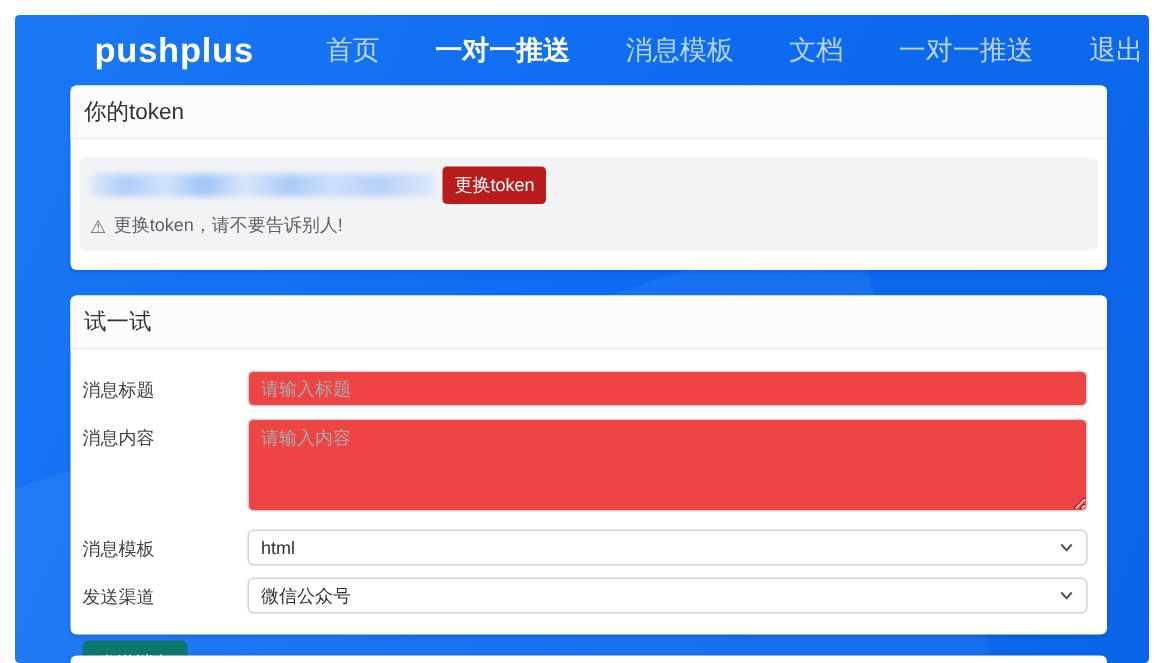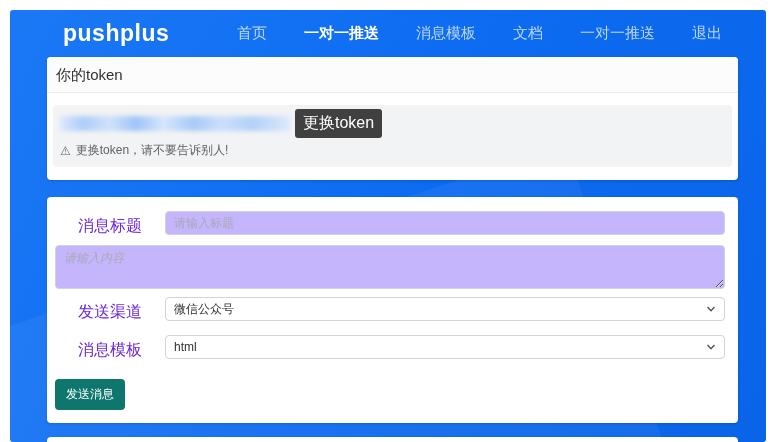--- a/index.html
+++ b/index.html
@@ -8,56 +8,56 @@
   .page { position:absolute; left:10px; top:10px; width:756px; height:432px;
     background:linear-gradient(115deg,#1b78f5 0%,#0d6cf2 48%,#0a64e8 100%);
     border-radius:3px; overflow:hidden; }
   .page::after{ content:""; position:absolute; left:-120px; bottom:-230px; width:760px; height:420px;
     background:rgba(255,255,255,.05); transform:rotate(-18deg); pointer-events:none; }
 
   
   .topbar { position:absolute; left:16px; top:0; width:100%; height:46px; display:flex; align-items:center;gap:48px; }
   .logo { margin-left:37px; color:#fff; font-size:23px; font-weight:bold; letter-spacing:.5px; }
   .nav { margin-left:auto; margin-right:60px; display:flex; align-items:center; gap:37px; }
-  .nav-item { color:rgba(255,255,255,.72); font-size:15px; cursor:pointer; white-space:nowrap; }
+  .nav-item { color:rgba(255,255,255,.72); font-size:18px; cursor:pointer; white-space:nowrap; }
   .nav-item.active { color:#fff; font-weight:bold;text-align:center; }
 
   
   .card { position:absolute; left:37px; width:691px; background:#fff; border-radius:4px;
     box-shadow:0 1px 3px rgba(0,0,0,.15); z-index:1; }
   .card-header { height:36px; line-height:36px; padding:0 9px; background:#fcfcfc;
     border-bottom:1px solid #ebebeb; border-radius:4px 4px 0 0;
     font-size:15px; color:#303133; }
   #card-token { top:47px; height:123px; }
   #card-try   { top:187px; height:226px; }
   #card-next  { top:427px; height:10px; }
 
   
   .token-panel { margin:12px 6px 0 6px; height:62px; background:#f2f3f5; border-radius:4px;
     padding:7px 4px 0 4px; }
   .token-row { display:flex; align-items:center; height:22px; }
   .token-blur { width:230px; height:15px; border-radius:2px; margin-left:3px;
     background:linear-gradient(90deg,#dce9fb 0%,#aecdf8 10%,#cfe2fb 22%,#9fc4f6 33%,#d6e6fb 45%,#a9caf7 58%,#cbdffa 70%,#b4d1f8 84%,#dce9fb 100%);
     filter:blur(2px); }
-  .btn-warning { margin-left:5px; background:#404040; color:#fff; border:none; border-radius:3px;
-    font-size:16px; padding:4px 8px; cursor:pointer; font-family:inherit; }
+  .btn-warning { margin-left:5px; background:#b91c1c; color:#fff; border:none; border-radius:3px;
+    font-size:12px; padding:4px 8px; cursor:pointer; font-family:inherit; }
   .token-warning { display:flex; align-items:center; gap:5px; margin:8px 0 0 3px;
     color:#606266; font-size:12px; }
   .warn-glyph { font-size:12px; color:#606266; }
 
   
   .form { padding:14px 13px 0 8px; }
   .form-row { display:flex; margin-bottom:8px; }
-  .form-label { width:110px; padding-top:5px; font-size:16px; color:#6d28d9;text-align:center; }
+  .form-label { width:110px; padding-top:5px; font-size:12px; color:#404040; }
   .form-ctrl { flex:1; }
   .tb-input, .tb-textarea { width:100%; border:1px solid #ced4da; border-radius:4px;
-    font-size:12px; color:#303133; padding:4px 8px; background:#c4b5fd; font-family:inherit; outline:none; }
+    font-size:12px; color:#303133; padding:4px 8px; background:#ef4444; font-family:inherit; outline:none; }
   .tb-input { height:24px; }
   .tb-input::placeholder, .tb-textarea::placeholder { color:#a8abb2; }
-  .tb-textarea { height:44px; resize:both; display:block;font-style:italic; }
+  .tb-textarea { height:62px; resize:both; display:block; }
   .tb-select { height:24px; width:100%; border:1px solid #ced4da; border-radius:4px; background:#fff;
     display:flex; align-items:center; padding:0 8px; font-size:12px; color:#303133; cursor:pointer; }
   .tb-select .sel-value { flex:1; }
   .chev { width:10px; height:10px; flex:0 0 auto; }
   .row-template { margin-top:12px; }
   .btn-primary { margin:10px 0 0 0; background:#0f766e; color:#fff; border:none; border-radius:4px;
     font-size:12px; padding:7px 11px; cursor:pointer; font-family:inherit; }
 </style>
 </head>
 <body>
@@ -84,52 +84,54 @@
         <button class="btn-warning">更换token</button>
       </div>
       <div class="token-warning">
         <span class="warn-glyph">⚠</span>
         <span>更换token，请不要告诉别人!</span>
       </div>
     </div>
   </div>
 
   <div class="card" id="card-try">
+    <div class="card-header">试一试</div>
     <div class="form">
 
       <div class="form-row">
         <div class="form-label">消息标题</div>
         <div class="form-ctrl">
           <input class="tb-input" type="text" placeholder="请输入标题" style="">
         </div>
       </div>
 
       <div class="form-row">
+        <div class="form-label">消息内容</div>
         <div class="form-ctrl">
           <textarea class="tb-textarea" placeholder="请输入内容" style=""></textarea>
+        </div>
+      </div>
+
+      <div class="form-row row-template">
+        <div class="form-label">消息模板</div>
+        <div class="form-ctrl">
+          <div class="tb-select">
+            <span class="sel-value">html</span>
+            <svg class="chev" viewBox="0 0 10 10">
+              <path d="M1.5 3 L5 6.8 L8.5 3" fill="none" stroke="#555" stroke-width="1.4"></path>
+            </svg>
+          </div>
         </div>
       </div>
 
       <div class="form-row">
         <div class="form-label">发送渠道</div>
         <div class="form-ctrl">
           <div class="tb-select">
             <span class="sel-value">微信公众号</span>
-            <svg class="chev" viewBox="0 0 10 10">
-              <path d="M1.5 3 L5 6.8 L8.5 3" fill="none" stroke="#555" stroke-width="1.4"></path>
-            </svg>
-          </div>
-        </div>
-      </div>
-
-      <div class="form-row row-template">
-        <div class="form-label">消息模板</div>
-        <div class="form-ctrl">
-          <div class="tb-select">
-            <span class="sel-value">html</span>
             <svg class="chev" viewBox="0 0 10 10">
               <path d="M1.5 3 L5 6.8 L8.5 3" fill="none" stroke="#555" stroke-width="1.4"></path>
             </svg>
           </div>
         </div>
       </div>
 
       <button class="btn-primary">发送消息</button>
     </div>
   </div>

